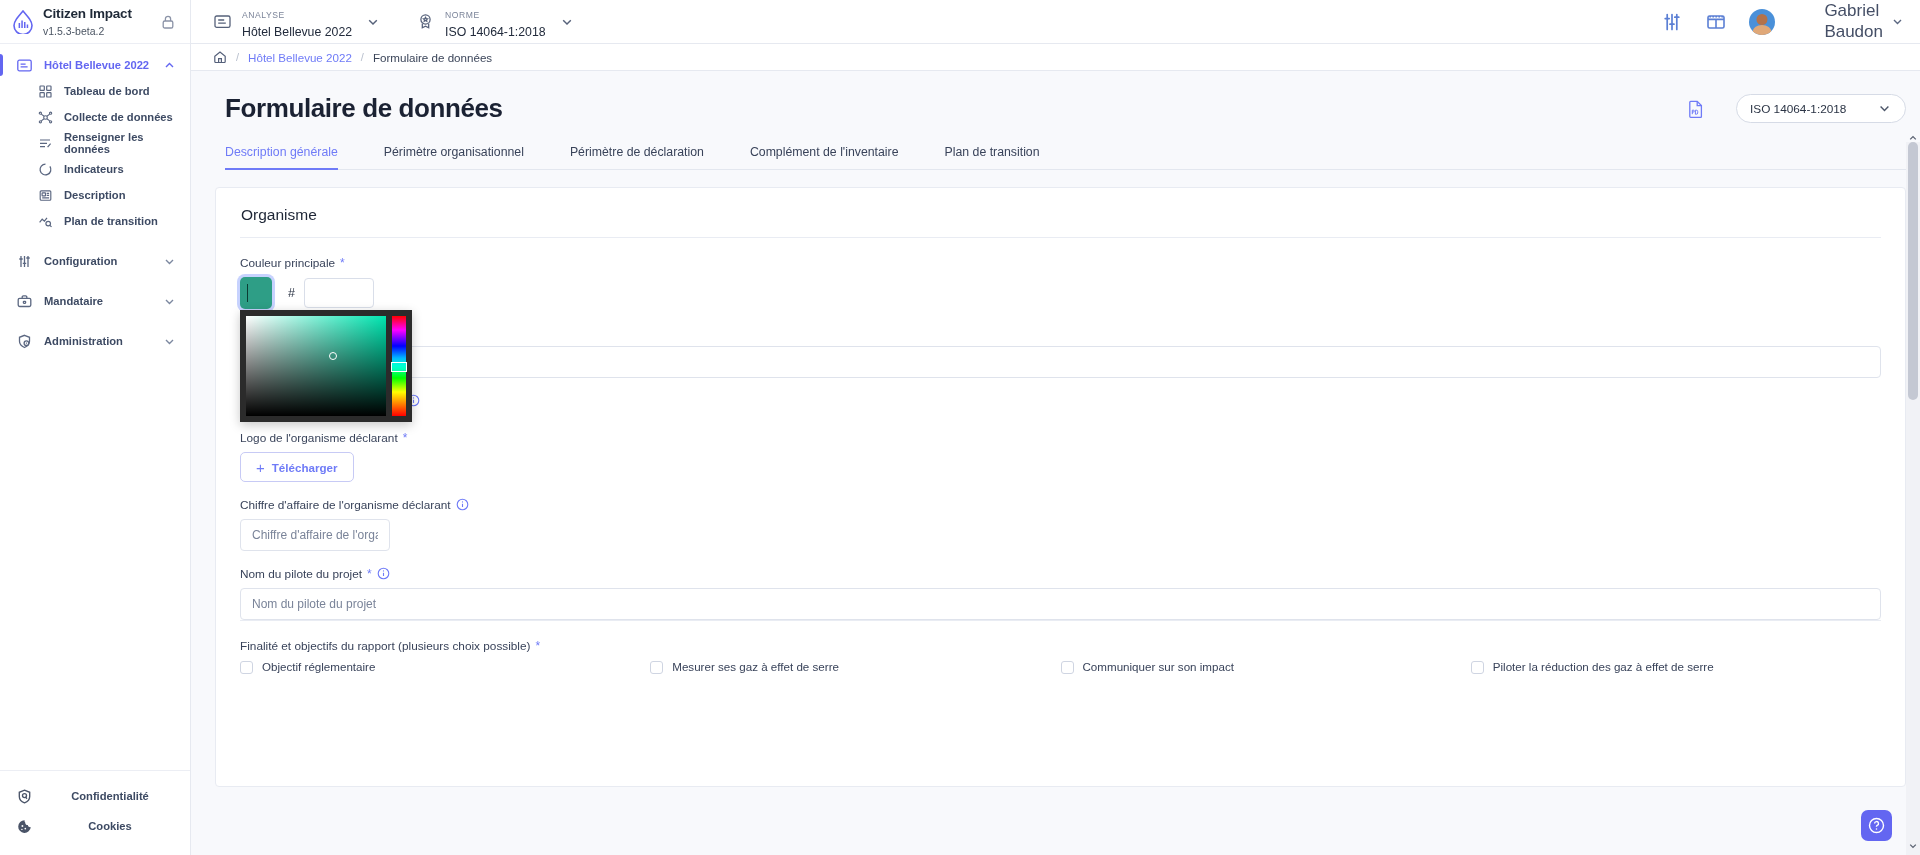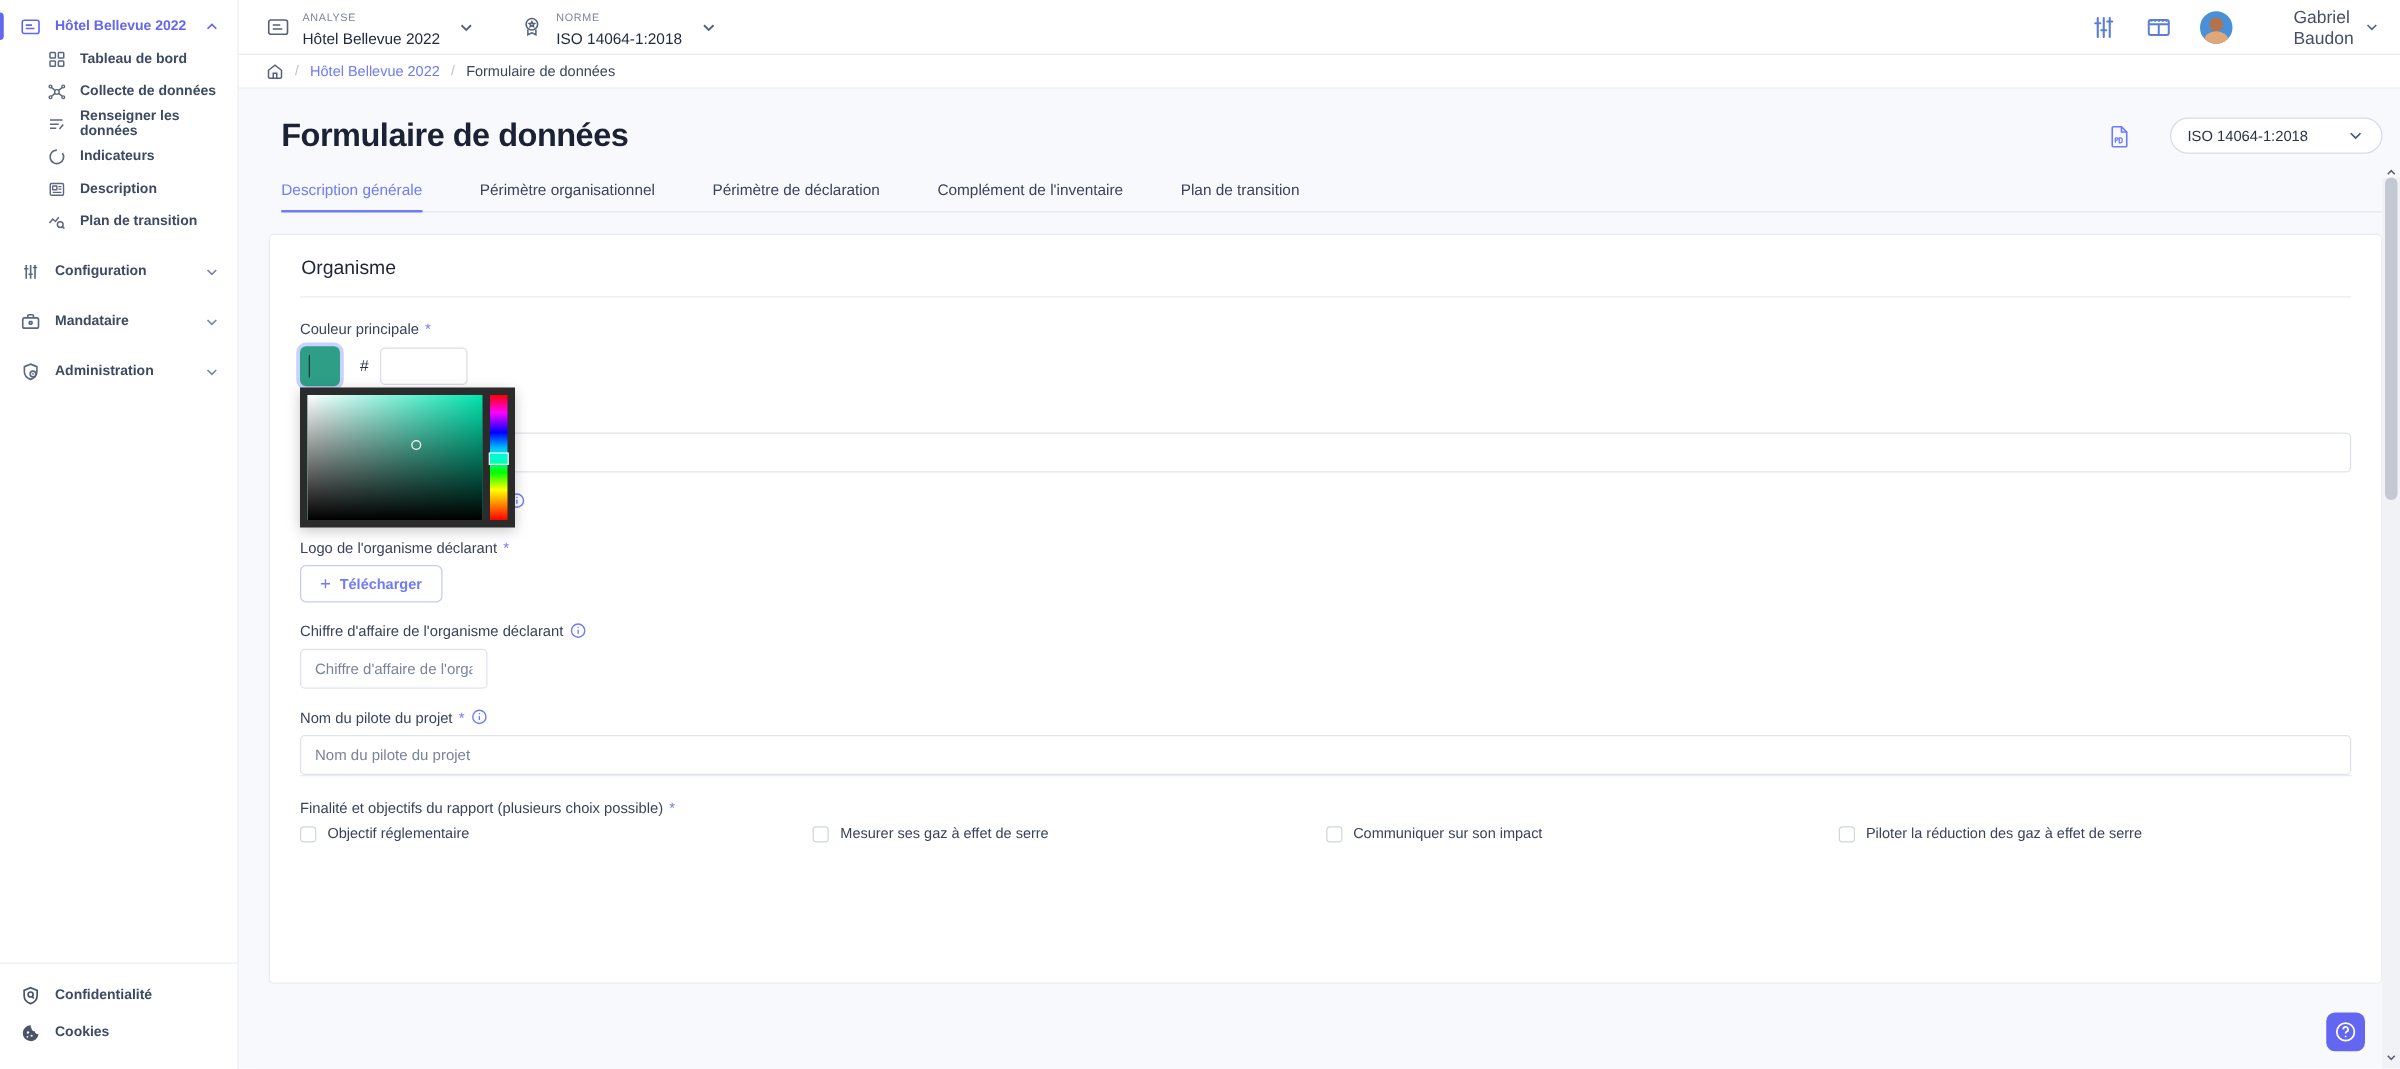--- a/index.html
+++ b/index.html
@@ -51,21 +51,21 @@
   }
   .nav-item.group { margin-top: 14px; }
   .nav-sub {
     display: flex; align-items: center; gap: 11px;
     height: 26px; padding: 0 14px 0 38px;
     font-size: 11.2px; font-weight: 700; color: #3d4a63; cursor: pointer;
   }
   .nav-sub .ico { width: 15px; height: 15px; flex:0 0 15px; display:flex;align-items:center;justify-content:center;color:#5b6781; }
 
   .nav-bottom { border-top: 1px solid #eceef4; padding: 10px 0 14px 0; }
-  .nav-bottom .nav-item { height: 30px; }
+  .nav-bottom .nav-item { height: 30px; text-align: center; }
 
   
   .main { flex: 1; display: flex; flex-direction: column; min-width: 0; background: #f8f9fc; position: relative;}
 
   .topbar {
     height: 44px; background: #fff; border-bottom: 1px solid #e6e9f0;
     display: flex; align-items: center; padding: 0 14px 0 0; gap: 0;
     flex: 0 0 44px;
   }
   .ctx {
@@ -79,21 +79,21 @@
   .ctx .chev { width: 14px; height: 14px; color: #56617a; margin-left: 4px;}
   .topbar-sp { flex: 1; }
   .top-ico { width: 22px; height: 22px; margin-right: 22px; color: #5b7fd4; display:flex;align-items:center;justify-content:center;}
   .user { display: flex; align-items: center; gap: 8px; padding-right: 2px;}
   .avatar {
     width: 26px; height: 26px; border-radius: 50%;
     background: #4a90d9; position: relative; overflow: hidden; flex:0 0 26px;
   }
   .avatar::before{content:"";position:absolute;left:50%;top:5px;transform:translateX(-50%);width:11px;height:11px;border-radius:50%;background:#b4724a;}
   .avatar::after{content:"";position:absolute;left:50%;bottom:-4px;transform:translateX(-50%);width:19px;height:14px;border-radius:50% 50% 0 0;background:#e0a878;}
-  .user-name { font-size: 14px; color: #454f66; line-height: 1.18; margin-left: 41px; }
+  .user-name { font-size: 17px; color: #454f66; line-height: 1.18; margin-left: 41px; }
   .user .chev { width: 13px; height: 13px; color: #5b6781; }
 
   .crumbs {
     height: 27px; background: #fff; border-bottom: 1px solid #e6e9f0;
     display: flex; align-items: center; gap: 9px; padding-left: 22px;
     font-size: 11.6px; flex: 0 0 27px;
   }
   .crumbs .home { width: 14px; height: 14px; color: #55607a; display:flex;align-items:center;justify-content:center;}
   .crumbs .sep { color: #b9c0ce; font-size: 11px;}
   .crumbs .lnk { color: #6f7bf7; cursor: pointer; }
@@ -217,20 +217,41 @@
   }
   svg { display: block; }
 </style>
 </head>
 <body>
 
 <div class="app">
 
   <aside class="sidebar">
 
+    <div class="brand">
+      <span class="brand-logo">
+        <svg width="22" height="24" viewBox="0 0 22 24">
+          <path d="M11 1 C5 8 2 11.5 2 15.5 A9 9 0 0 0 20 15.5 C20 11.5 17 8 11 1 Z" fill="none" stroke="#6366f1" stroke-width="1.6"></path>
+          <rect x="6.6" y="13" width="1.5" height="5" fill="#6366f1"></rect>
+          <rect x="9.3" y="10.5" width="1.5" height="7.5" fill="#6366f1"></rect>
+          <rect x="12" y="12" width="1.5" height="6" fill="#6366f1"></rect>
+          <rect x="14.7" y="14.5" width="1.5" height="3.5" fill="#6366f1"></rect>
+        </svg>
+      </span>
+      <span class="brand-text">
+        <span class="brand-name">Citizen Impact</span><br>
+        <span class="brand-ver">v1.5.3-beta.2</span>
+      </span>
+      <span class="brand-lock">
+        <svg width="16" height="16" viewBox="0 0 16 16" fill="none" stroke="#8b93a7" stroke-width="1.3">
+          <rect x="3.2" y="7" width="9.6" height="7" rx="1.6"></rect>
+          <path d="M5.4 7V4.9a2.6 2.6 0 0 1 5.2 0V7"></path>
+        </svg>
+      </span>
+    </div>
 
     <nav class="nav">
 
       <div class="nav-item active">
         <span class="ico">
           <svg width="17" height="17" viewBox="0 0 17 17" fill="none" stroke="#6366f1" stroke-width="1.3">
             <rect x="1.8" y="3.2" width="13.4" height="10.6" rx="1.6"></rect>
             <path d="M4.6 7.1h5M4.6 9.8h7"></path>
           </svg>
         </span>

